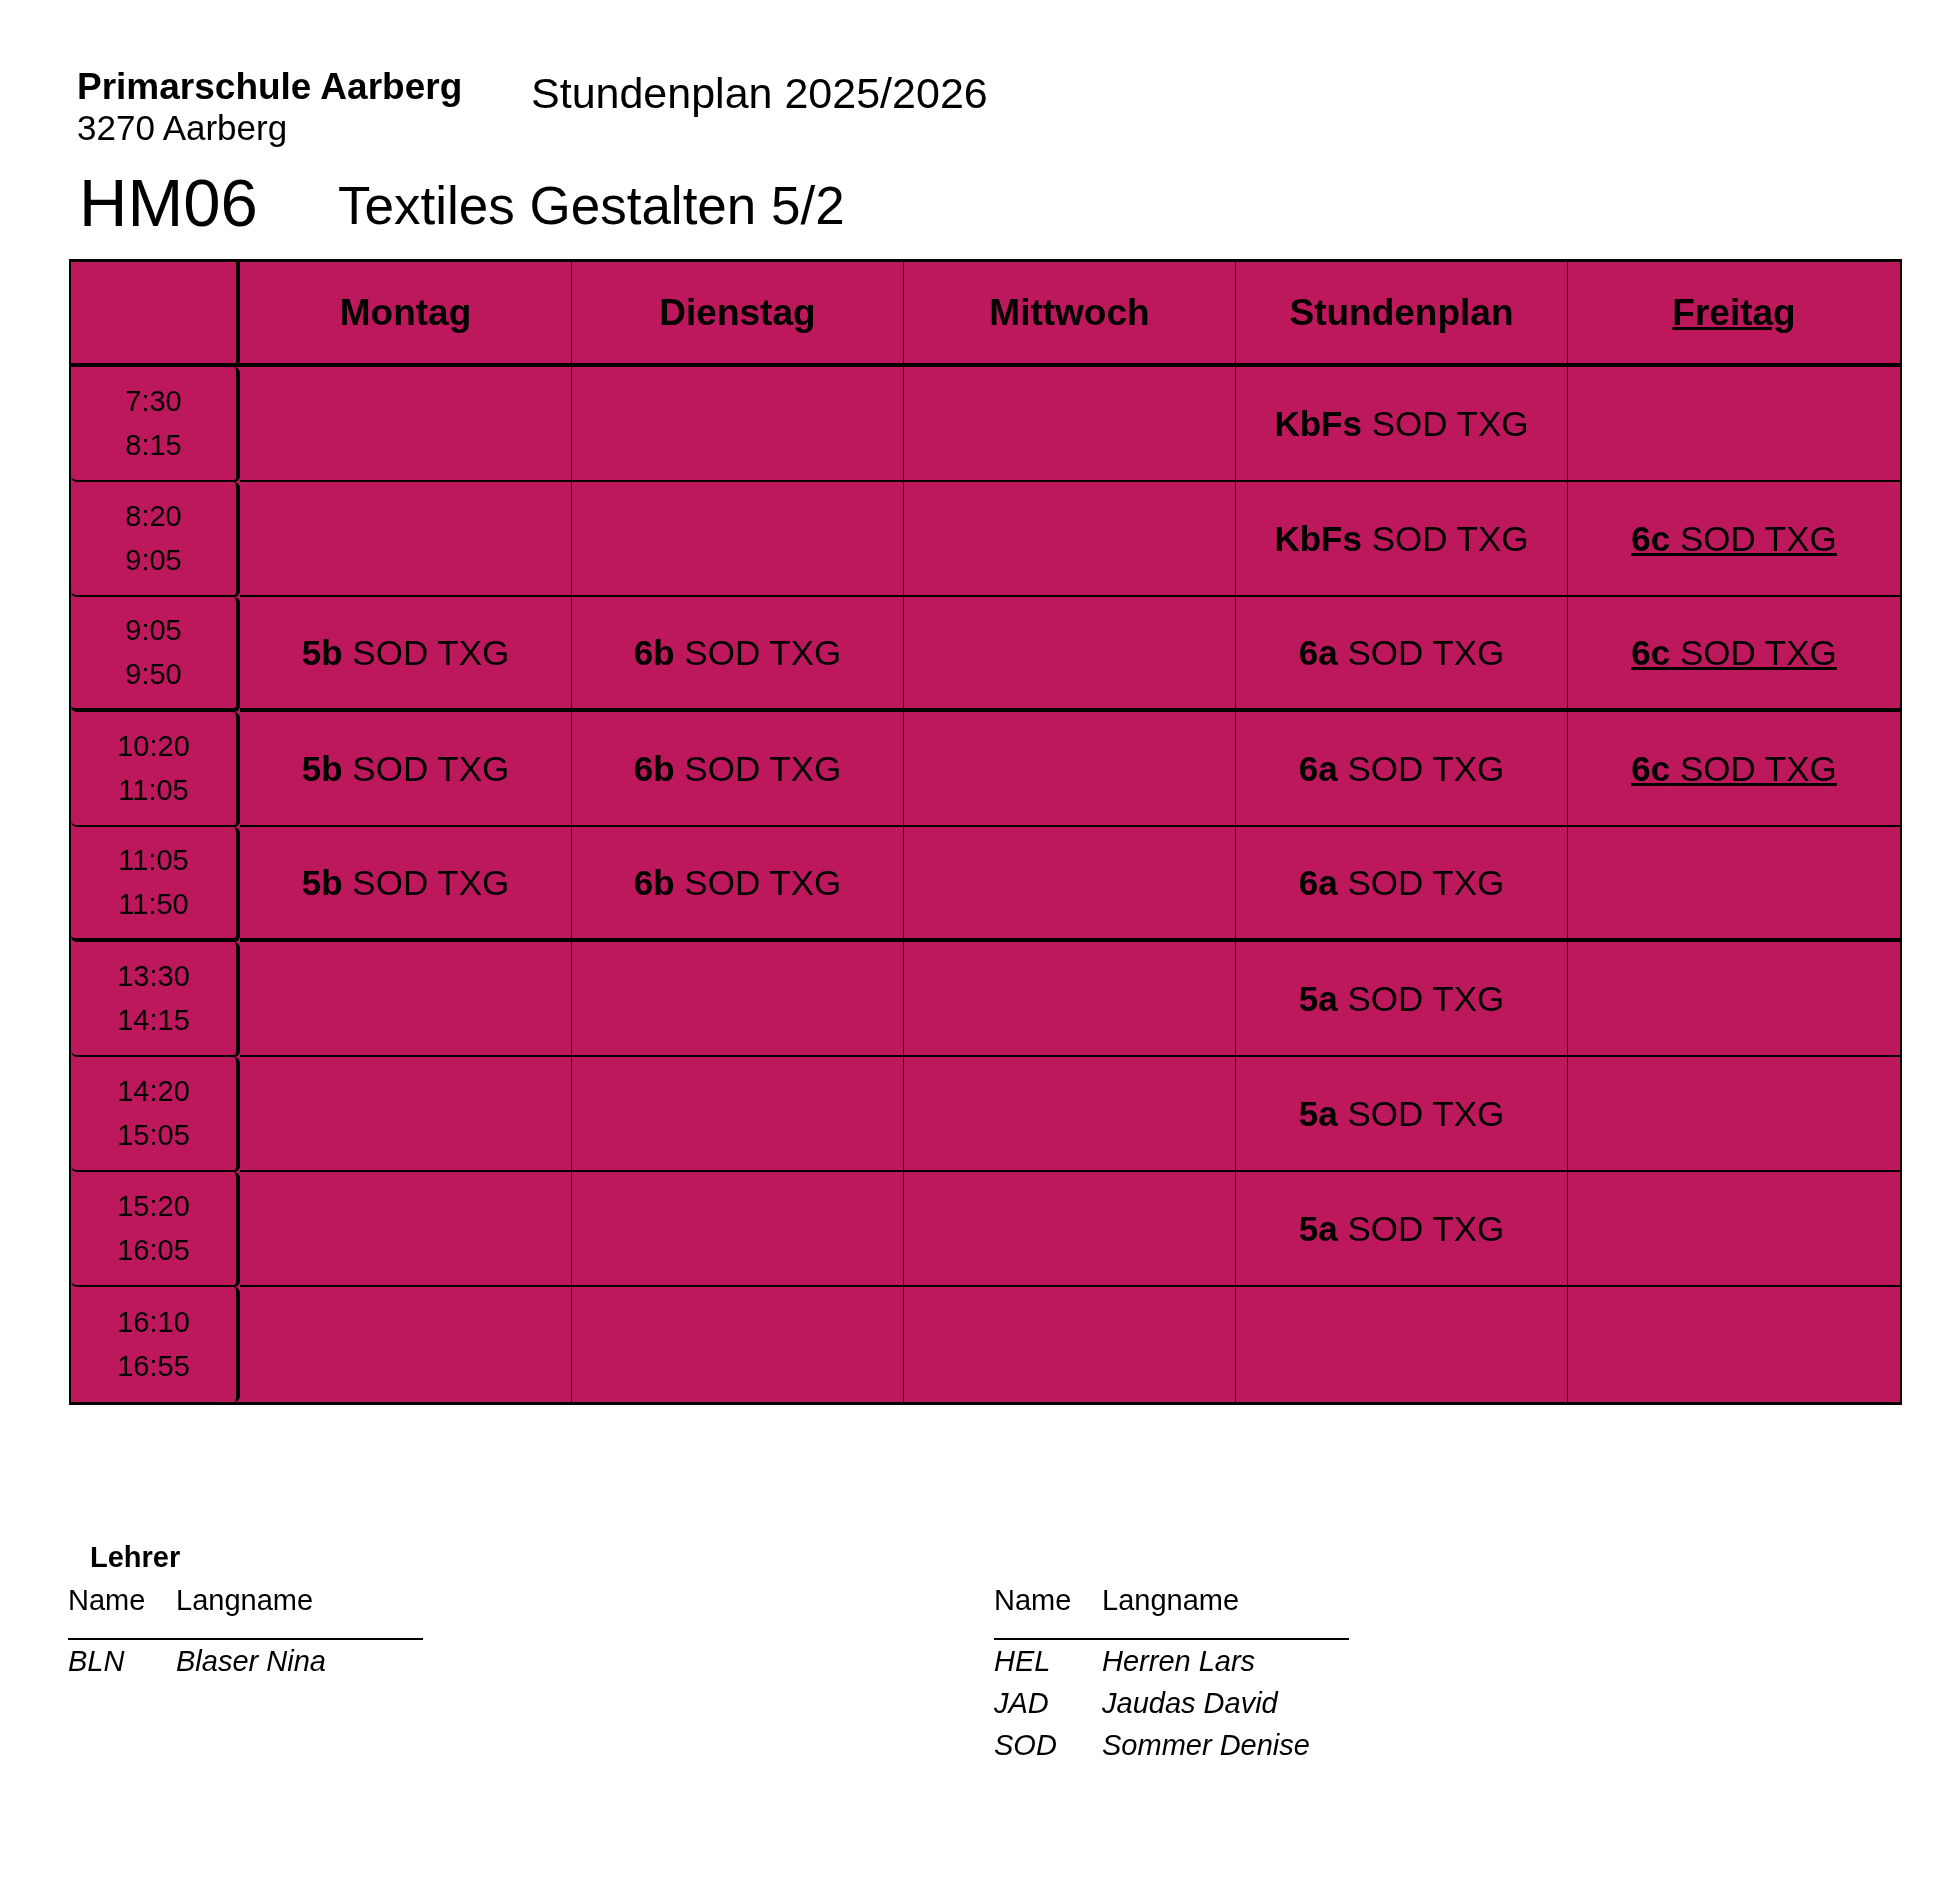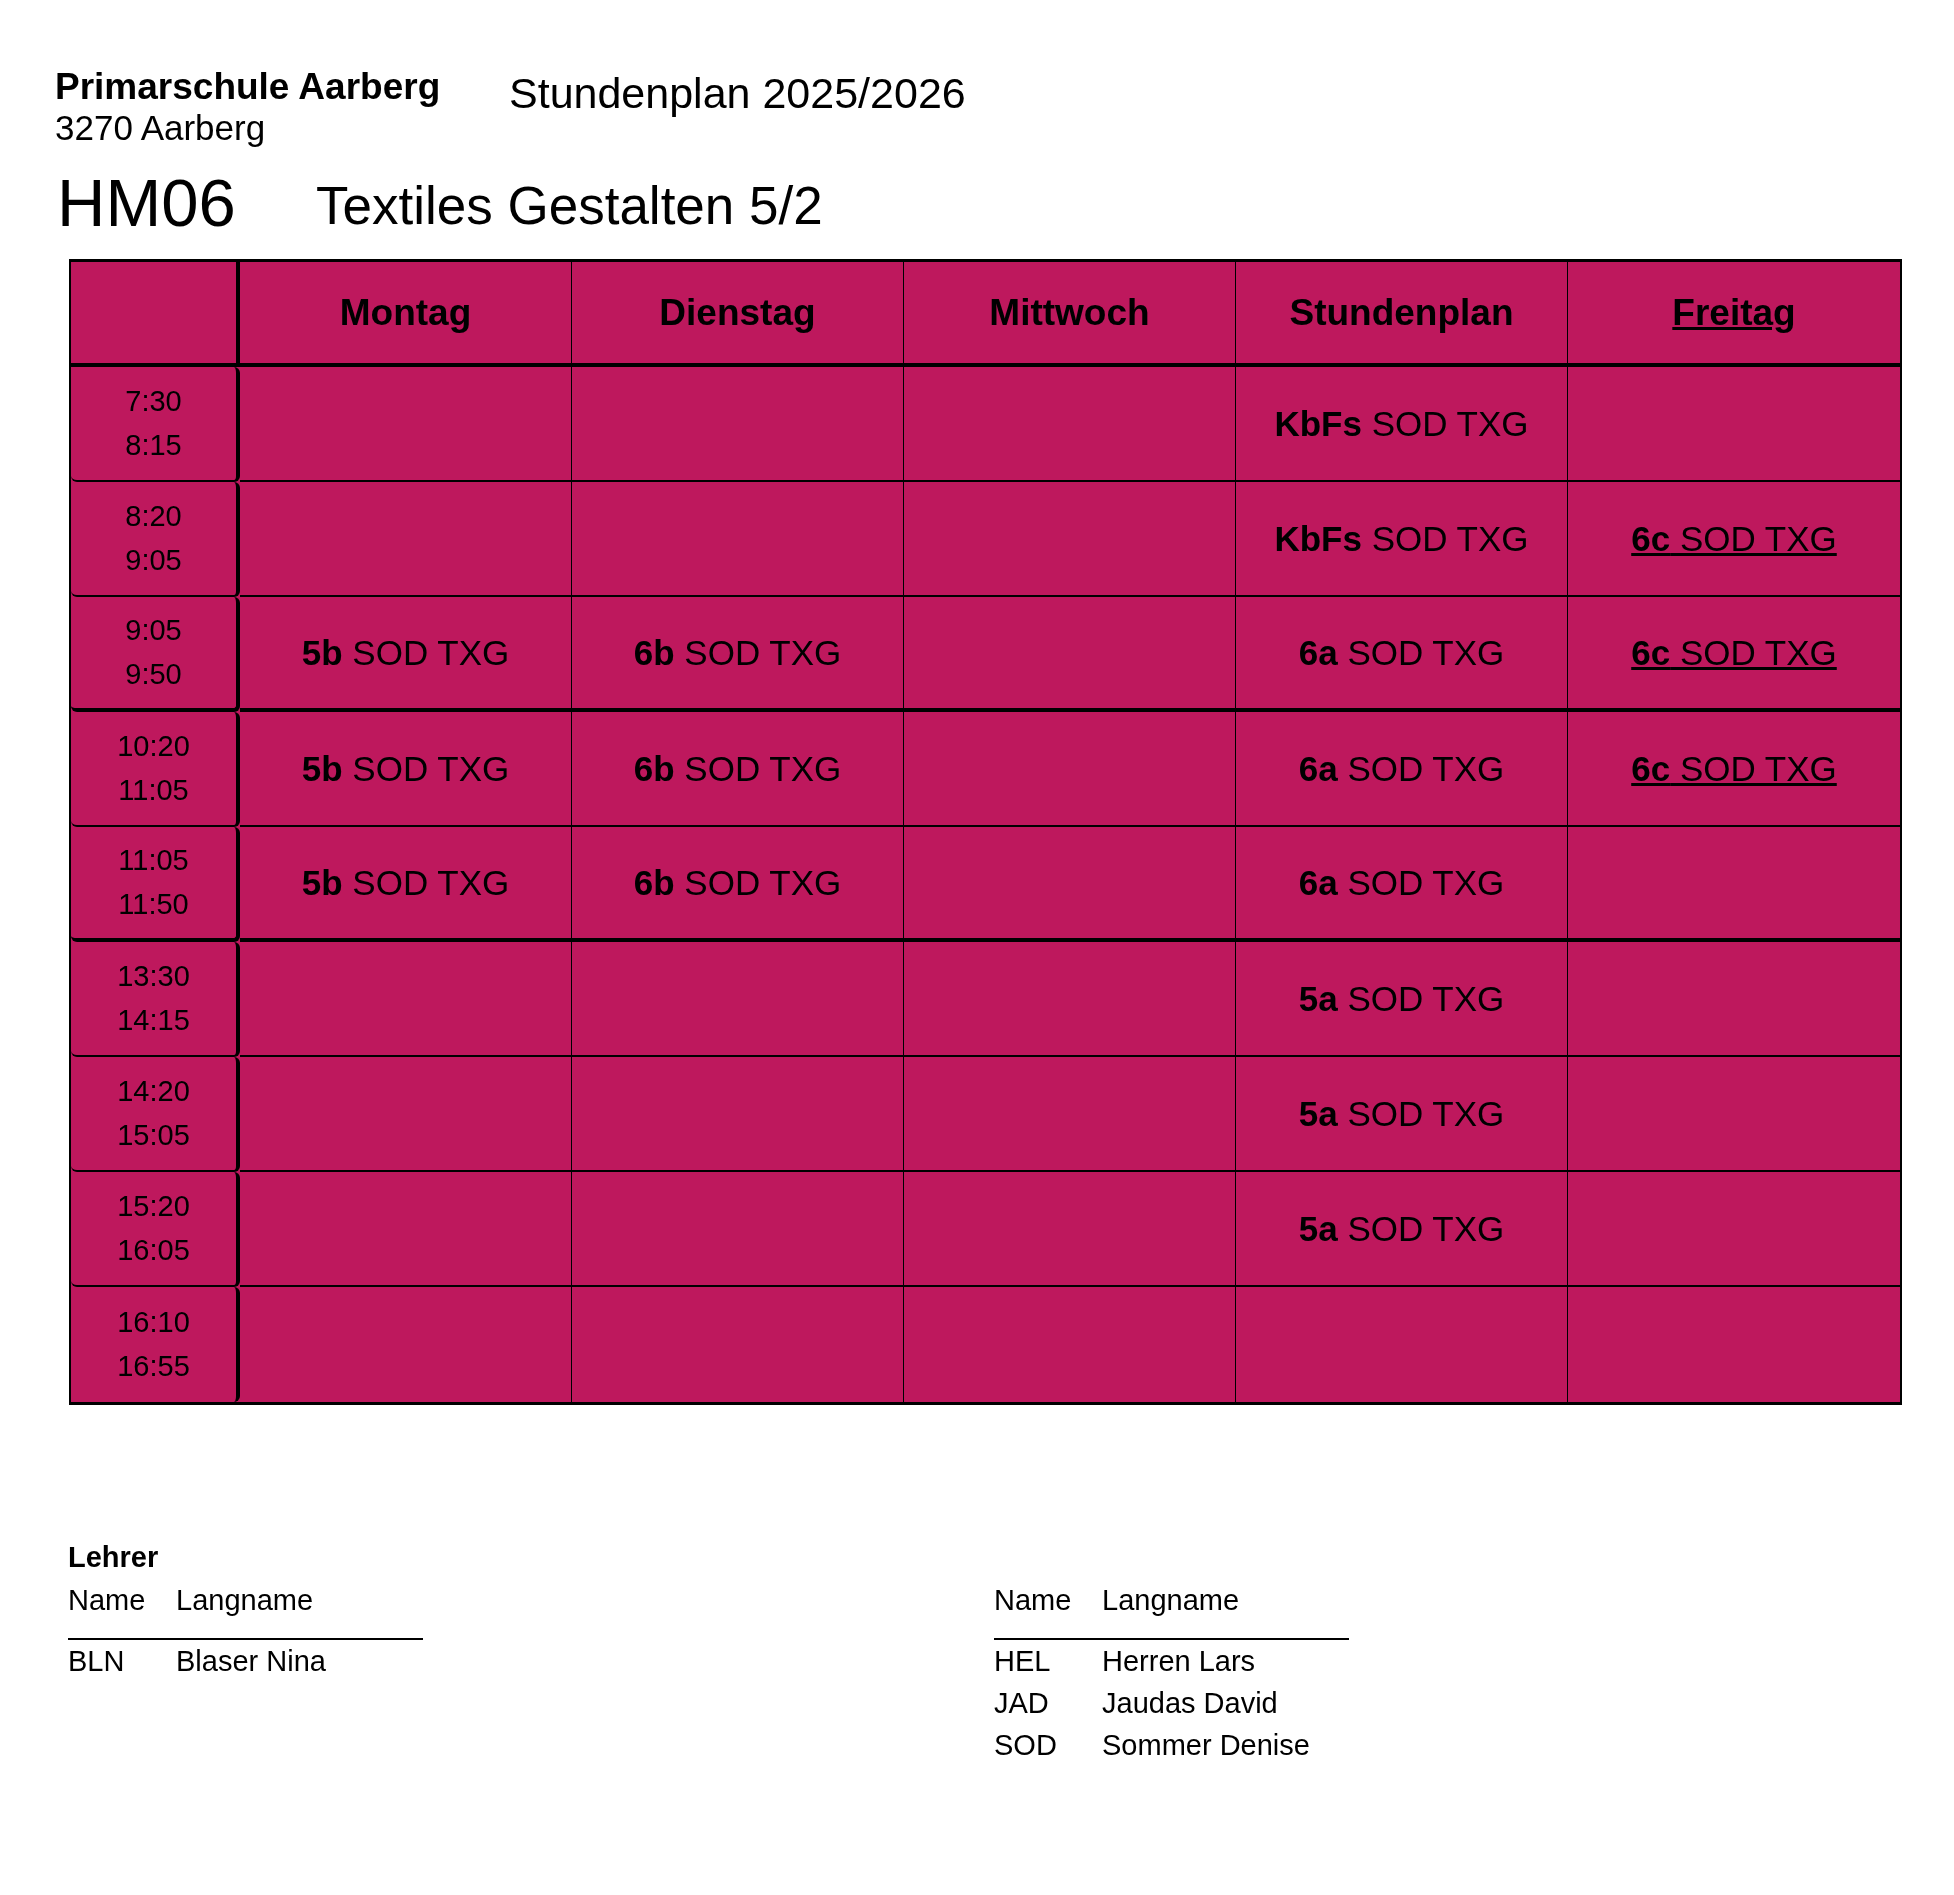--- a/index.html
+++ b/index.html
@@ -5,21 +5,21 @@
   html,body{margin:0;padding:0;background:#ffffff;}
   .page{
     position:relative;
     width:1954px;
     height:1896px;
     background:#ffffff;
     font-family:"Liberation Sans", sans-serif;
     color:#000000;
     overflow:hidden;
   }
-  .abs{position:absolute;}
+  .abs{position:absolute;margin-left:22px;}
   
   .school{left:55px;top:66px;font-size:37px;font-weight:bold;}
   .plan{left:509px;top:69px;font-size:43px;}
   .address{left:55px;top:108px;font-size:35px;}
   .room{left:57px;top:164px;font-size:67px;}
   .subject{left:316px;top:175px;font-size:53px;}
   
   .timetable{
     position:absolute;left:69px;top:259px;
     display:grid;
@@ -49,21 +49,21 @@
   .legend-heading{left:68px;top:1541px;font-size:29px;font-weight:bold;}
   .legend-block{position:absolute;top:1584px;width:429px;font-size:29px;}
   .legend-left{left:68px;}
   .legend-right{left:994px;}
   .legend-header{
     display:flex;
     width:355px;
     border-bottom:2.7px solid #000;
     padding-bottom:21px;
   }
-  .legend-row{display:flex;line-height:42px;}
+  .legend-row{display:flex;line-height:42px;font-style:italic;}
   .abbr-col{display:inline-block;width:108px;flex:0 0 108px;}
 </style>
 </head>
 <body>
 
 <div class="page">
 
   <div class="abs school">Primarschule Aarberg</div>
   <div class="abs plan">Stundenplan 2025/2026</div>
   <div class="abs address">3270 Aarberg</div>

